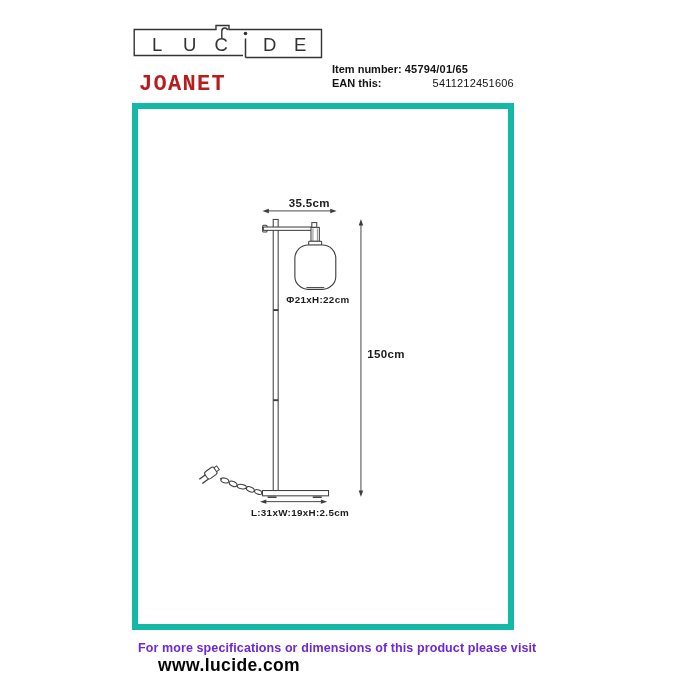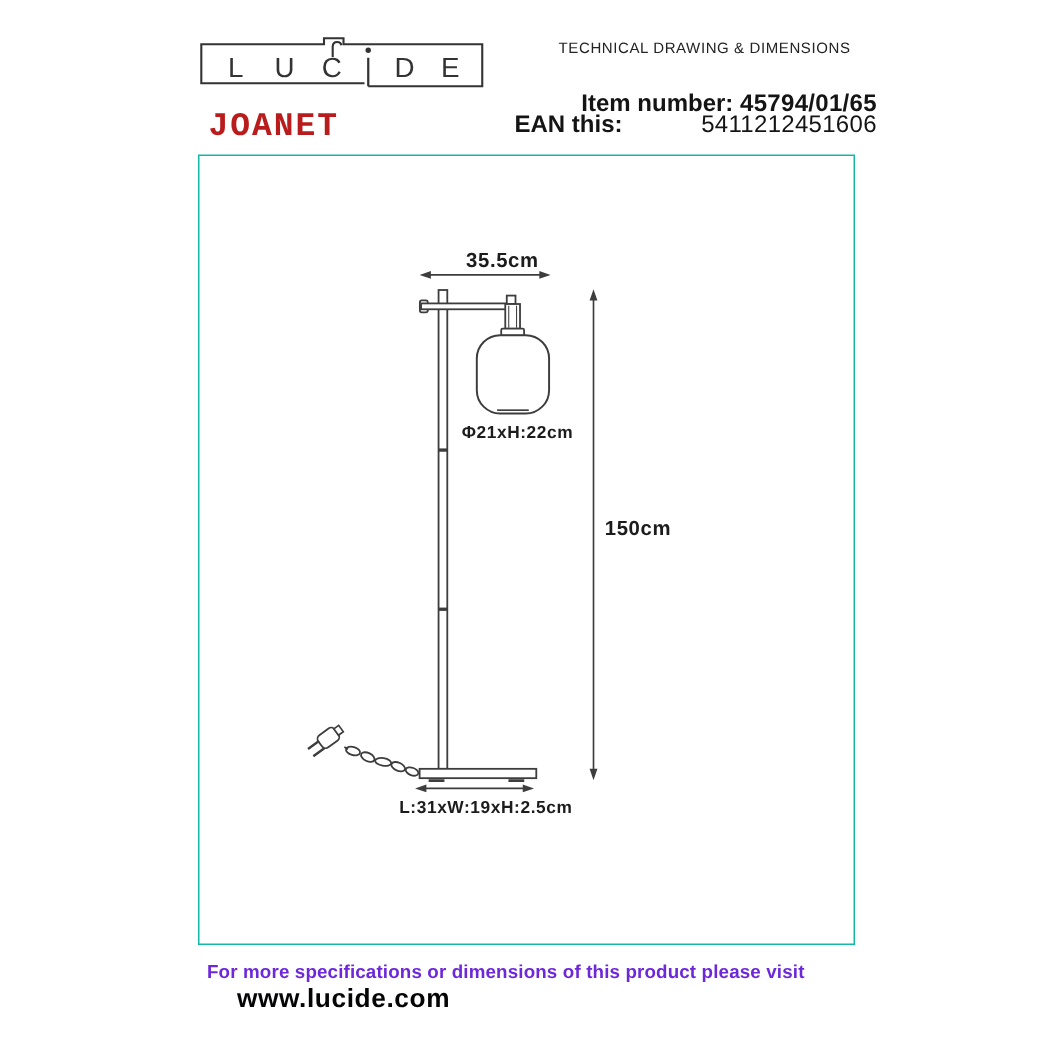--- a/index.html
+++ b/index.html
@@ -10,28 +10,28 @@
   
   .logo-svg{position:absolute;left:133px;top:24px;width:190px;height:36px;}
   .doc-title{
     position:absolute;right:133px;top:27px;font-size:10px;letter-spacing:.4px;
     color:#232323;font-weight:400;white-space:nowrap;
   }
   .product-name{
     position:absolute;left:139px;top:72px;font-size:22px;font-weight:bold;
     letter-spacing:1.3px;color:#b91c1c;font-family:Liberation Mono, monospace;
   }
-  .codes{position:absolute;left:343px;top:63px;font-size:16px;line-height:13.5px;color:#141414;white-space:nowrap;text-align:right;}
+  .codes{position:absolute;left:332px;top:63px;font-size:11px;line-height:13.5px;color:#141414;white-space:nowrap;}
   .codes .lbl{font-weight:bold;}
   .codes .val-bold{font-weight:bold;letter-spacing:.2px;}
   .codes .val{font-weight:400;letter-spacing:.2px;padding-left:48px;}
   
   .drawing-box{
-    position:absolute;left:132px;top:103px;width:438px;height:527px;
-    border:1px solid #14b8a6;box-sizing:border-box;background:#fff;
+    position:absolute;left:132px;top:103px;width:382px;height:527px;
+    border:6px solid #14b8a6;box-sizing:border-box;background:#fff;
   }
   .drawing-box svg{display:block;width:100%;height:100%;}
   svg text.dim{
     font-family:"Liberation Sans",sans-serif;font-weight:600;fill:#1c1c1c;letter-spacing:.4px;
   }
   .logo-letter{font-family:"Liberation Sans",sans-serif;fill:#333;}
   
   .footer-note{
     position:absolute;left:138px;top:641px;font-size:12.5px;font-weight:bold;color:#6d28d9;letter-spacing:.1px;
   }
@@ -51,21 +51,20 @@
       <line x1="112.5" y1="14.5" x2="112.5" y2="33.5" stroke-width="1.5"></line>
     </g>
     <circle cx="112.5" cy="9.5" r="1.8" fill="#333"></circle>
     <text class="logo-letter" x="19" y="27" font-size="18.5">L</text>
     <text class="logo-letter" x="50" y="27" font-size="18.5">U</text>
     <text class="logo-letter" x="81.5" y="27" font-size="18.5">C</text>
     <text class="logo-letter" x="130" y="27" font-size="18.5">D</text>
     <text class="logo-letter" x="161" y="27" font-size="18.5">E</text>
   </svg>
 
-  <div class="doc-title">TECHNICAL DRAWING &amp; DIMENSIONS</div>
 
   <div class="product-name">JOANET</div>
 
   <div class="codes">
     <div>
       <span class="lbl">Item number:</span>
       <span class="val-bold">45794/01/65</span>
     </div>
     <div>
       <span class="lbl">EAN this:</span>

